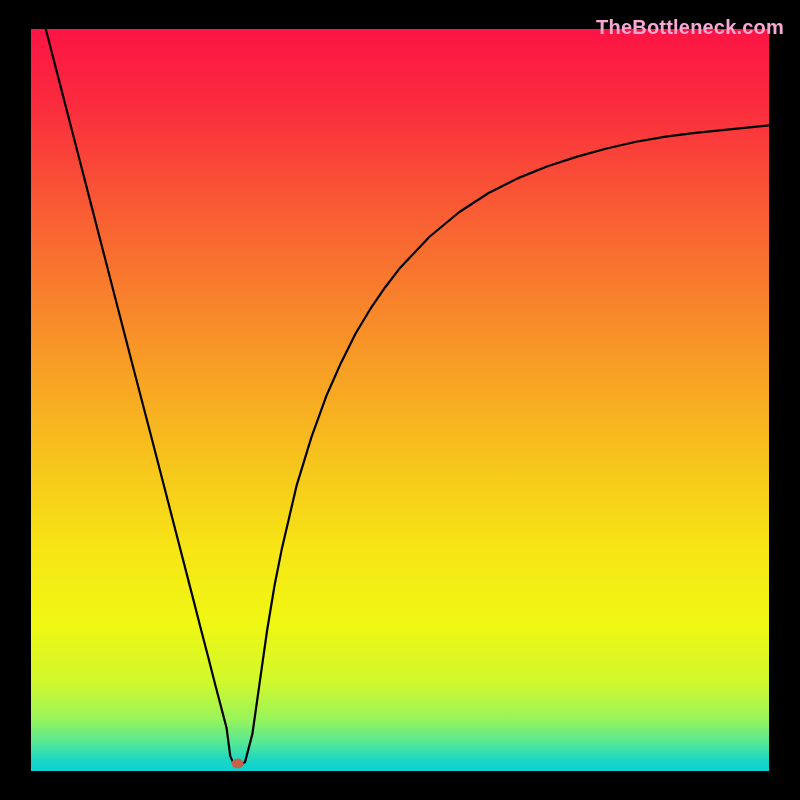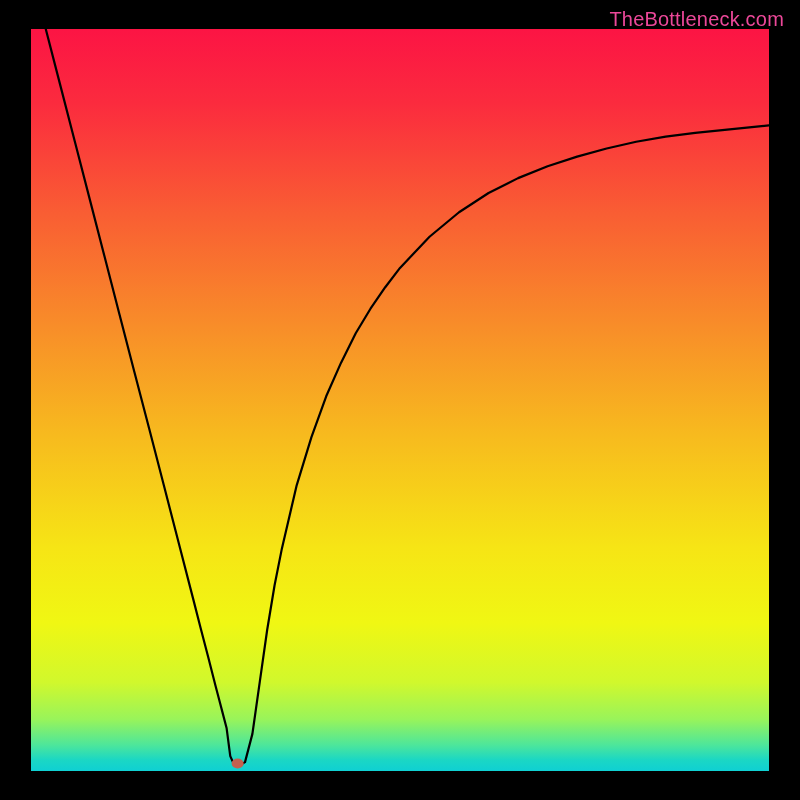--- a/index.html
+++ b/index.html
@@ -11,25 +11,25 @@
     font-family: Arial, Helvetica, sans-serif;
   }
   .outer {
     position: relative;
     width: 800px;
     height: 800px;
     background: #000;
   }
   .watermark {
     position: absolute;
-    top: 8px;
+    top: 16px;
     right: 16px;
-    color: #ec4899;
+    color: #f9a8d4;
     font-size: 20px;
-    font-weight: 400;
+    font-weight: 700;
     letter-spacing: 0.2px;
     z-index: 20;
     user-select: none;
   }
   .plot-area {
     position: absolute;
     
     left: 31px;
     top: 29px;
     width: 738px;

